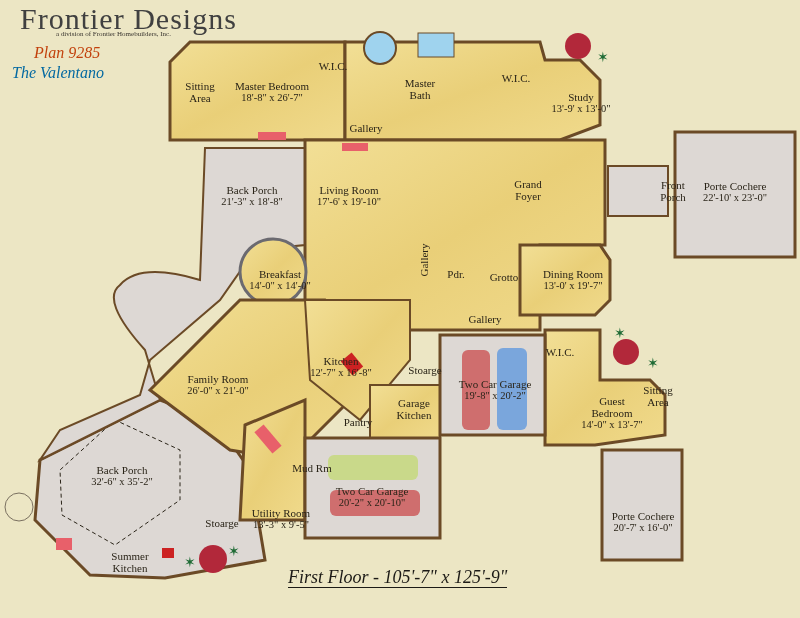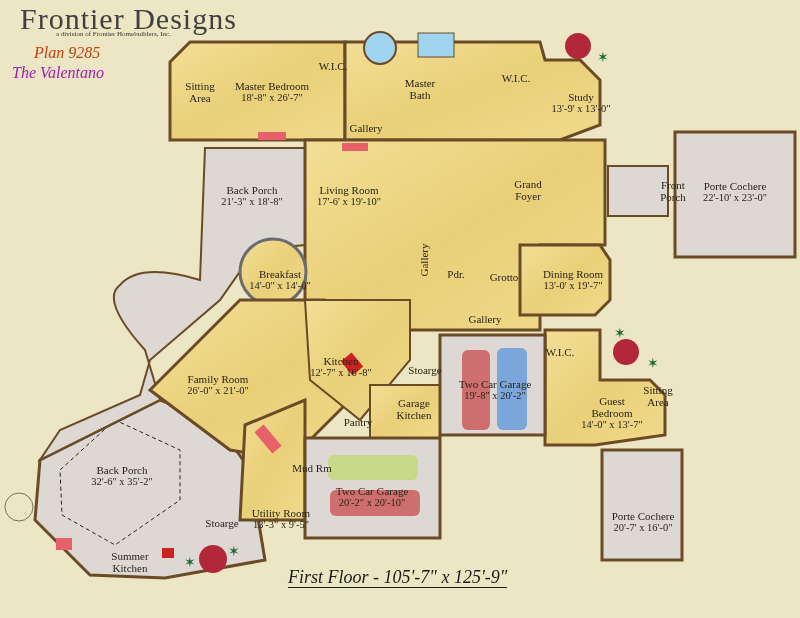--- a/index.html
+++ b/index.html
@@ -1,21 +1,21 @@
 <!DOCTYPE html>
 <html><head>
 <meta charset="utf-8">
 <style>
   html,body{margin:0;padding:0;}
   body{width:800px;height:618px;background:#ece6c4;position:relative;overflow:hidden;font-family:"DejaVu Serif","Liberation Serif",serif;}
   .abs{position:absolute;}
   .brand{left:20px;top:2px;font-size:30px;letter-spacing:1px;color:#404040;font-family:Liberation Serif, serif;}
   .brand-sub{left:56px;top:30px;font-size:7px;color:#3a3630;font-family:"Liberation Serif",serif;}
   .plan{left:34px;top:44px;font-size:16px;font-style:italic;color:#c2410c;font-family:"Liberation Serif",serif;}
-  .plan2{left:12px;top:64px;font-size:16px;font-style:italic;color:#a21caf;font-family:"Liberation Serif",serif;}
+  .plan2{left:12px;top:64px;font-size:16px;font-style:italic;color:#0369a1;font-family:"Liberation Serif",serif;}
   .footer{left:288px;top:567px;font-size:18px;font-style:italic;color:#1c1a16;border-bottom:1.5px solid #1c1a16;line-height:20px;font-family:"Liberation Serif",serif;}
   svg.plan-svg{position:absolute;left:0;top:0;}
   .lbl{position:absolute;text-align:center;font-size:11px;line-height:12px;color:#2a2418;font-family:"Liberation Serif",serif;white-space:nowrap;transform:translateX(-50%);}
   .lbl .dim{display:block;font-size:10.5px;}
   .vert{transform:translateX(-50%) rotate(-90deg);}
 </style>
 </head>
 <body>
 
 <div class="abs brand">Frontier Designs</div>

